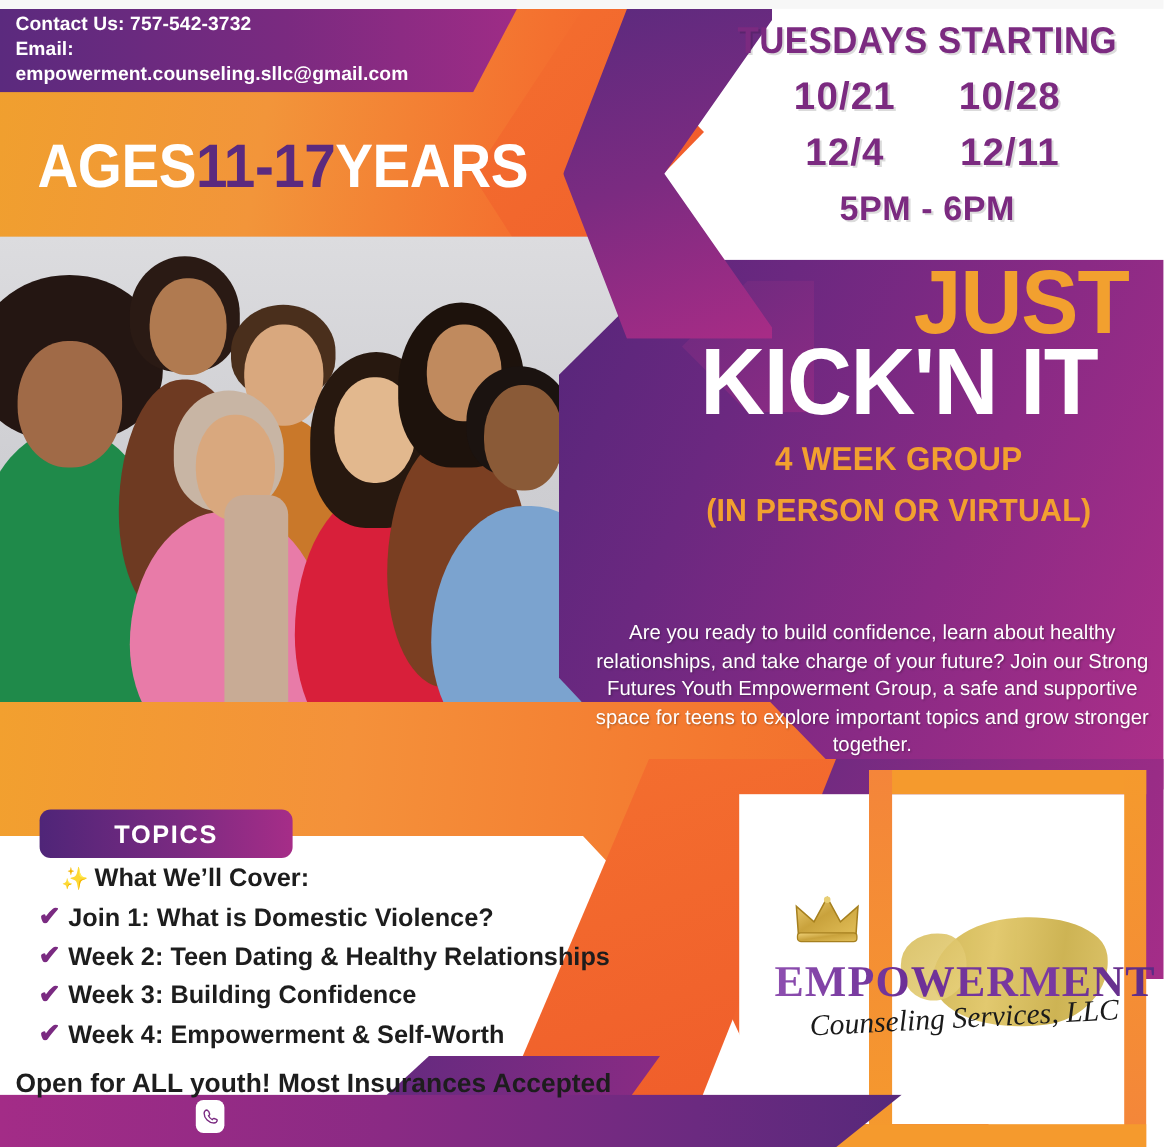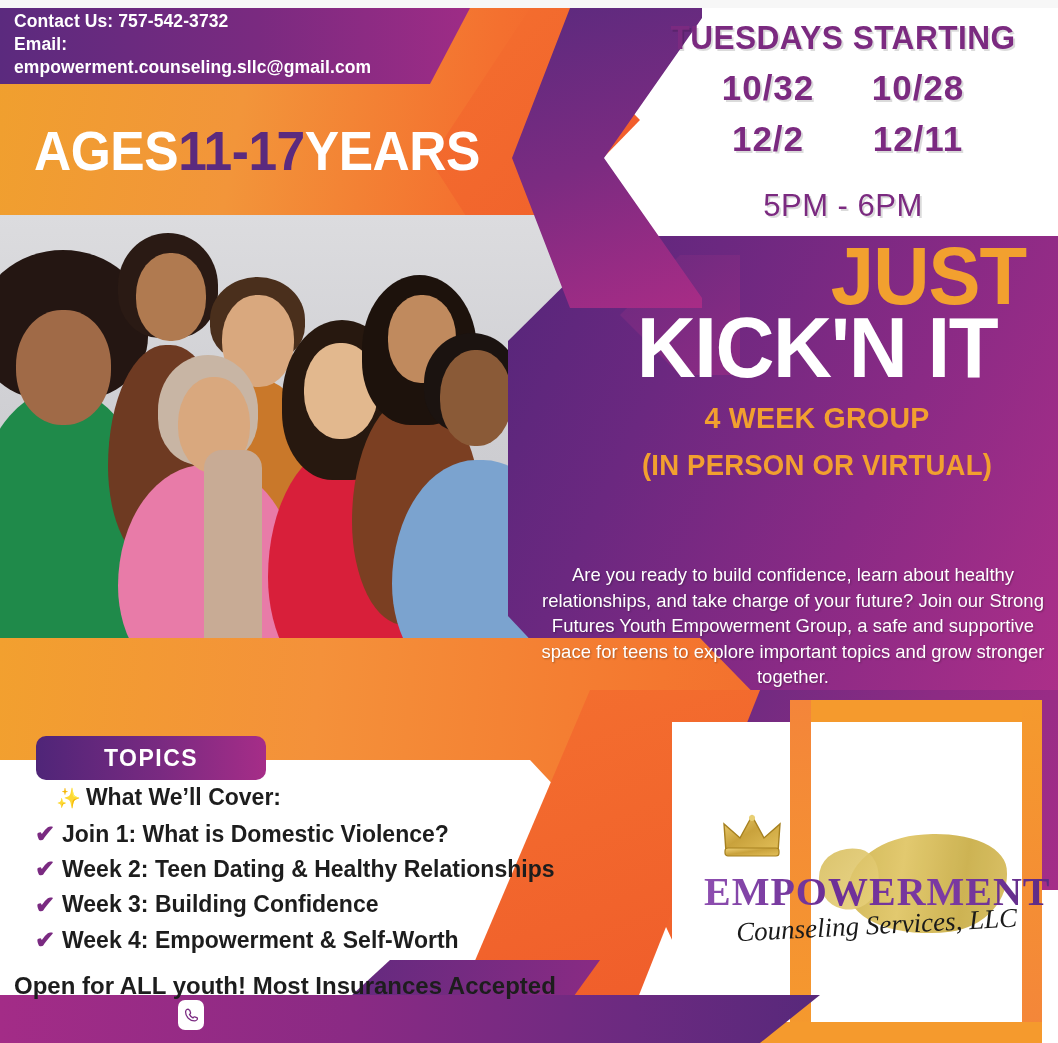--- a/index.html
+++ b/index.html
@@ -181,21 +181,21 @@
     transform:scaleX(.93);transform-origin:center;
     text-shadow:2px 2px 0 rgba(0,0,0,.14);
   }
   .dates .row{
     font-size:35px;font-weight:bold;margin-top:11px;
     letter-spacing:1px;
     text-shadow:2px 2px 0 rgba(0,0,0,.14);
   }
   .dates .row span{display:inline-block;min-width:150px;}
   .dates .time{
-    font-size:31px;font-weight:normal;margin-top:29px;letter-spacing:.5px;
+    font-size:31px;font-weight:bold;margin-top:13px;letter-spacing:.5px;
     text-shadow:2px 2px 0 rgba(0,0,0,.14);
     text-align:center;
   }
 
   .title-wrap{position:absolute;left:568px;top:238px;width:498px;z-index:50;text-align:center;}
   .t-just{
     font-size:82px;font-weight:bold;color:#f2a02f;line-height:.92;
     letter-spacing:-1px;text-align:right;padding-right:42px;
     transform:scaleX(.95);transform-origin:right center;
   }
@@ -356,24 +356,24 @@
     <div>Contact Us: 757-542-3732</div>
     <div>Email:</div>
     <div>empowerment.counseling.sllc@gmail.com</div>
   </div>
 
   <div class="ages"><span>AGES</span><span class="num">11-17</span><span>YEARS</span></div>
 
   <div class="dates">
     <div class="hl">TUESDAYS STARTING</div>
     <div class="row">
-      <span>10/32</span><span>10/28</span>
+      <span>10/21</span><span>10/28</span>
     </div>
     <div class="row">
-      <span>12/2</span><span>12/11</span>
+      <span>12/4</span><span>12/11</span>
     </div>
     <div class="time">5PM - 6PM</div>
   </div>
 
   <div class="title-wrap">
     <div class="t-just">JUST</div>
     <div class="t-kick">KICK'N IT</div>
     <div class="t-sub">4 WEEK GROUP</div>
     <div class="t-sub2">(IN PERSON OR VIRTUAL)</div>
   </div>

